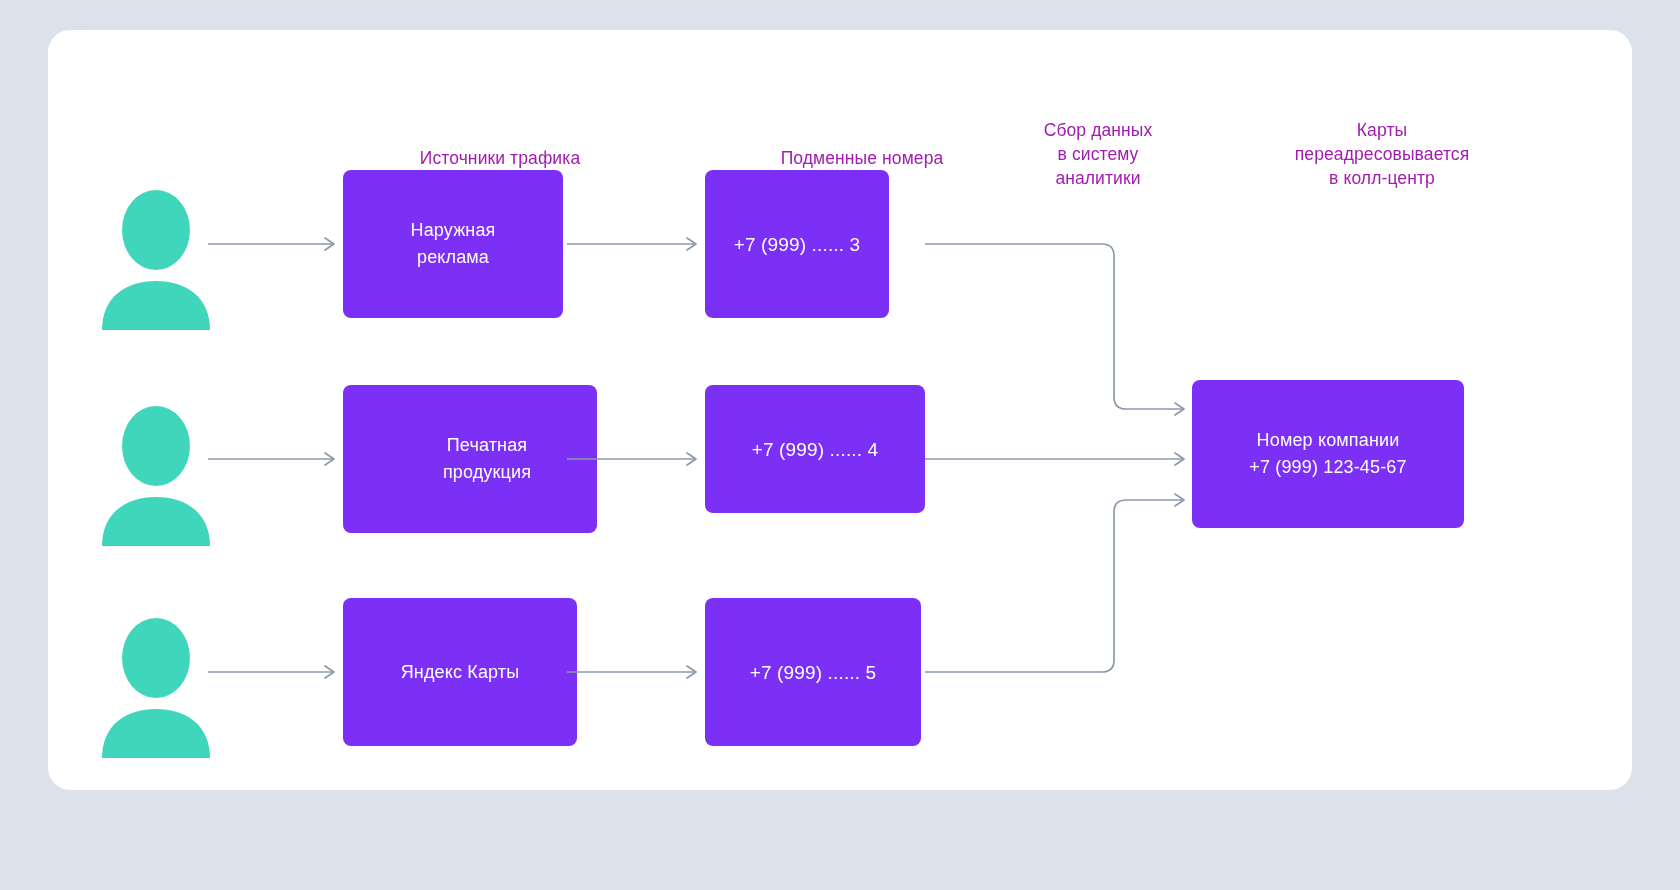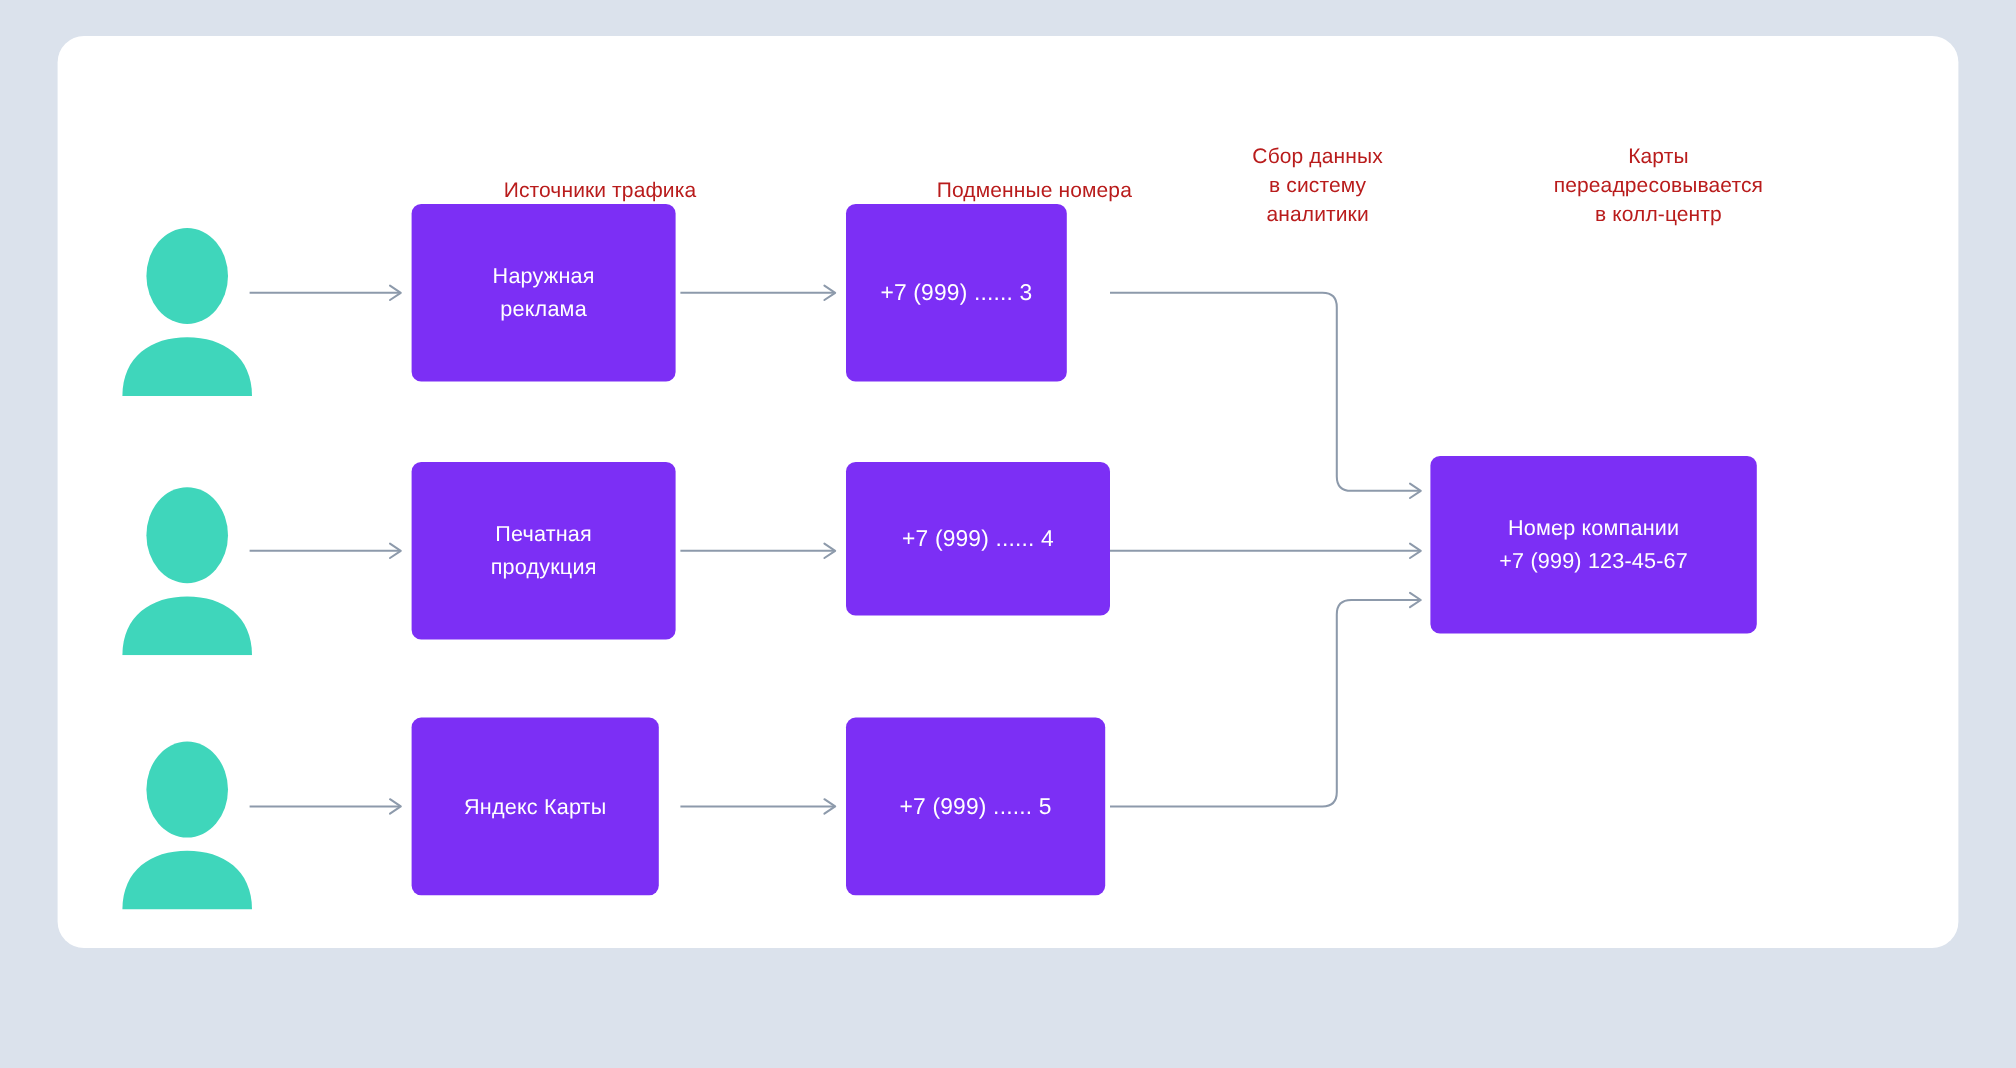--- a/index.html
+++ b/index.html
@@ -12,21 +12,21 @@
   #card{
     position:absolute;
     left:48px;top:30px;
     width:1584px;height:760px;
     background:#ffffff;
     border-radius:22px;
   }
   #stage{position:absolute;inset:0;}
   .col-header{
     position:absolute;
-    color:#b91c1c;
+    color:#a21caf;
     font-size:17.5px;
     line-height:24px;
     text-align:center;
     white-space:pre-line;
     letter-spacing:.1px;
   }
   .pbox{
     position:absolute;
     background:#7c2ff5;
     border-radius:8px;
@@ -78,23 +78,23 @@
     </div>
     <div class="person" style="left:53px;top:583px;">
       <svg width="110" height="145" viewBox="0 0 110 145">
         <ellipse cx="55" cy="45" rx="34" ry="40" fill="#3fd6bb"></ellipse>
         <path d="M1 145 C1 112 25 96 55 96 C85 96 109 112 109 145 Z" fill="#3fd6bb"></path>
       </svg>
     </div>
 
     <div class="pbox" style="left:295px;top:140px;width:220px;height:148px;">Наружная
 реклама</div>
-    <div class="pbox" style="left:295px;top:355px;width:220px;height:148px;">Печатная
+    <div class="pbox" style="left:295px;top:355px;width:220px;height:148px;padding-left:34px;">Печатная
 продукция</div>
-    <div class="pbox" style="left:295px;top:568px;width:206px;height:148px;">Яндекс Карты</div>
+    <div class="pbox" style="left:295px;top:568px;width:234px;height:148px;">Яндекс Карты</div>
 
     <div class="pbox num" style="left:657px;top:140px;width:184px;height:148px;">+7 (999) ...... 3</div>
     <div class="pbox num" style="left:657px;top:355px;width:220px;height:128px;text-align:right;">+7 (999) ...... 4</div>
     <div class="pbox num" style="left:657px;top:568px;width:216px;height:148px;">+7 (999) ...... 5</div>
 
     <div class="pbox" style="left:1144px;top:350px;width:272px;height:148px;">Номер компании
 +7 (999) 123-45-67</div>
 
     <svg class="wires">
 

